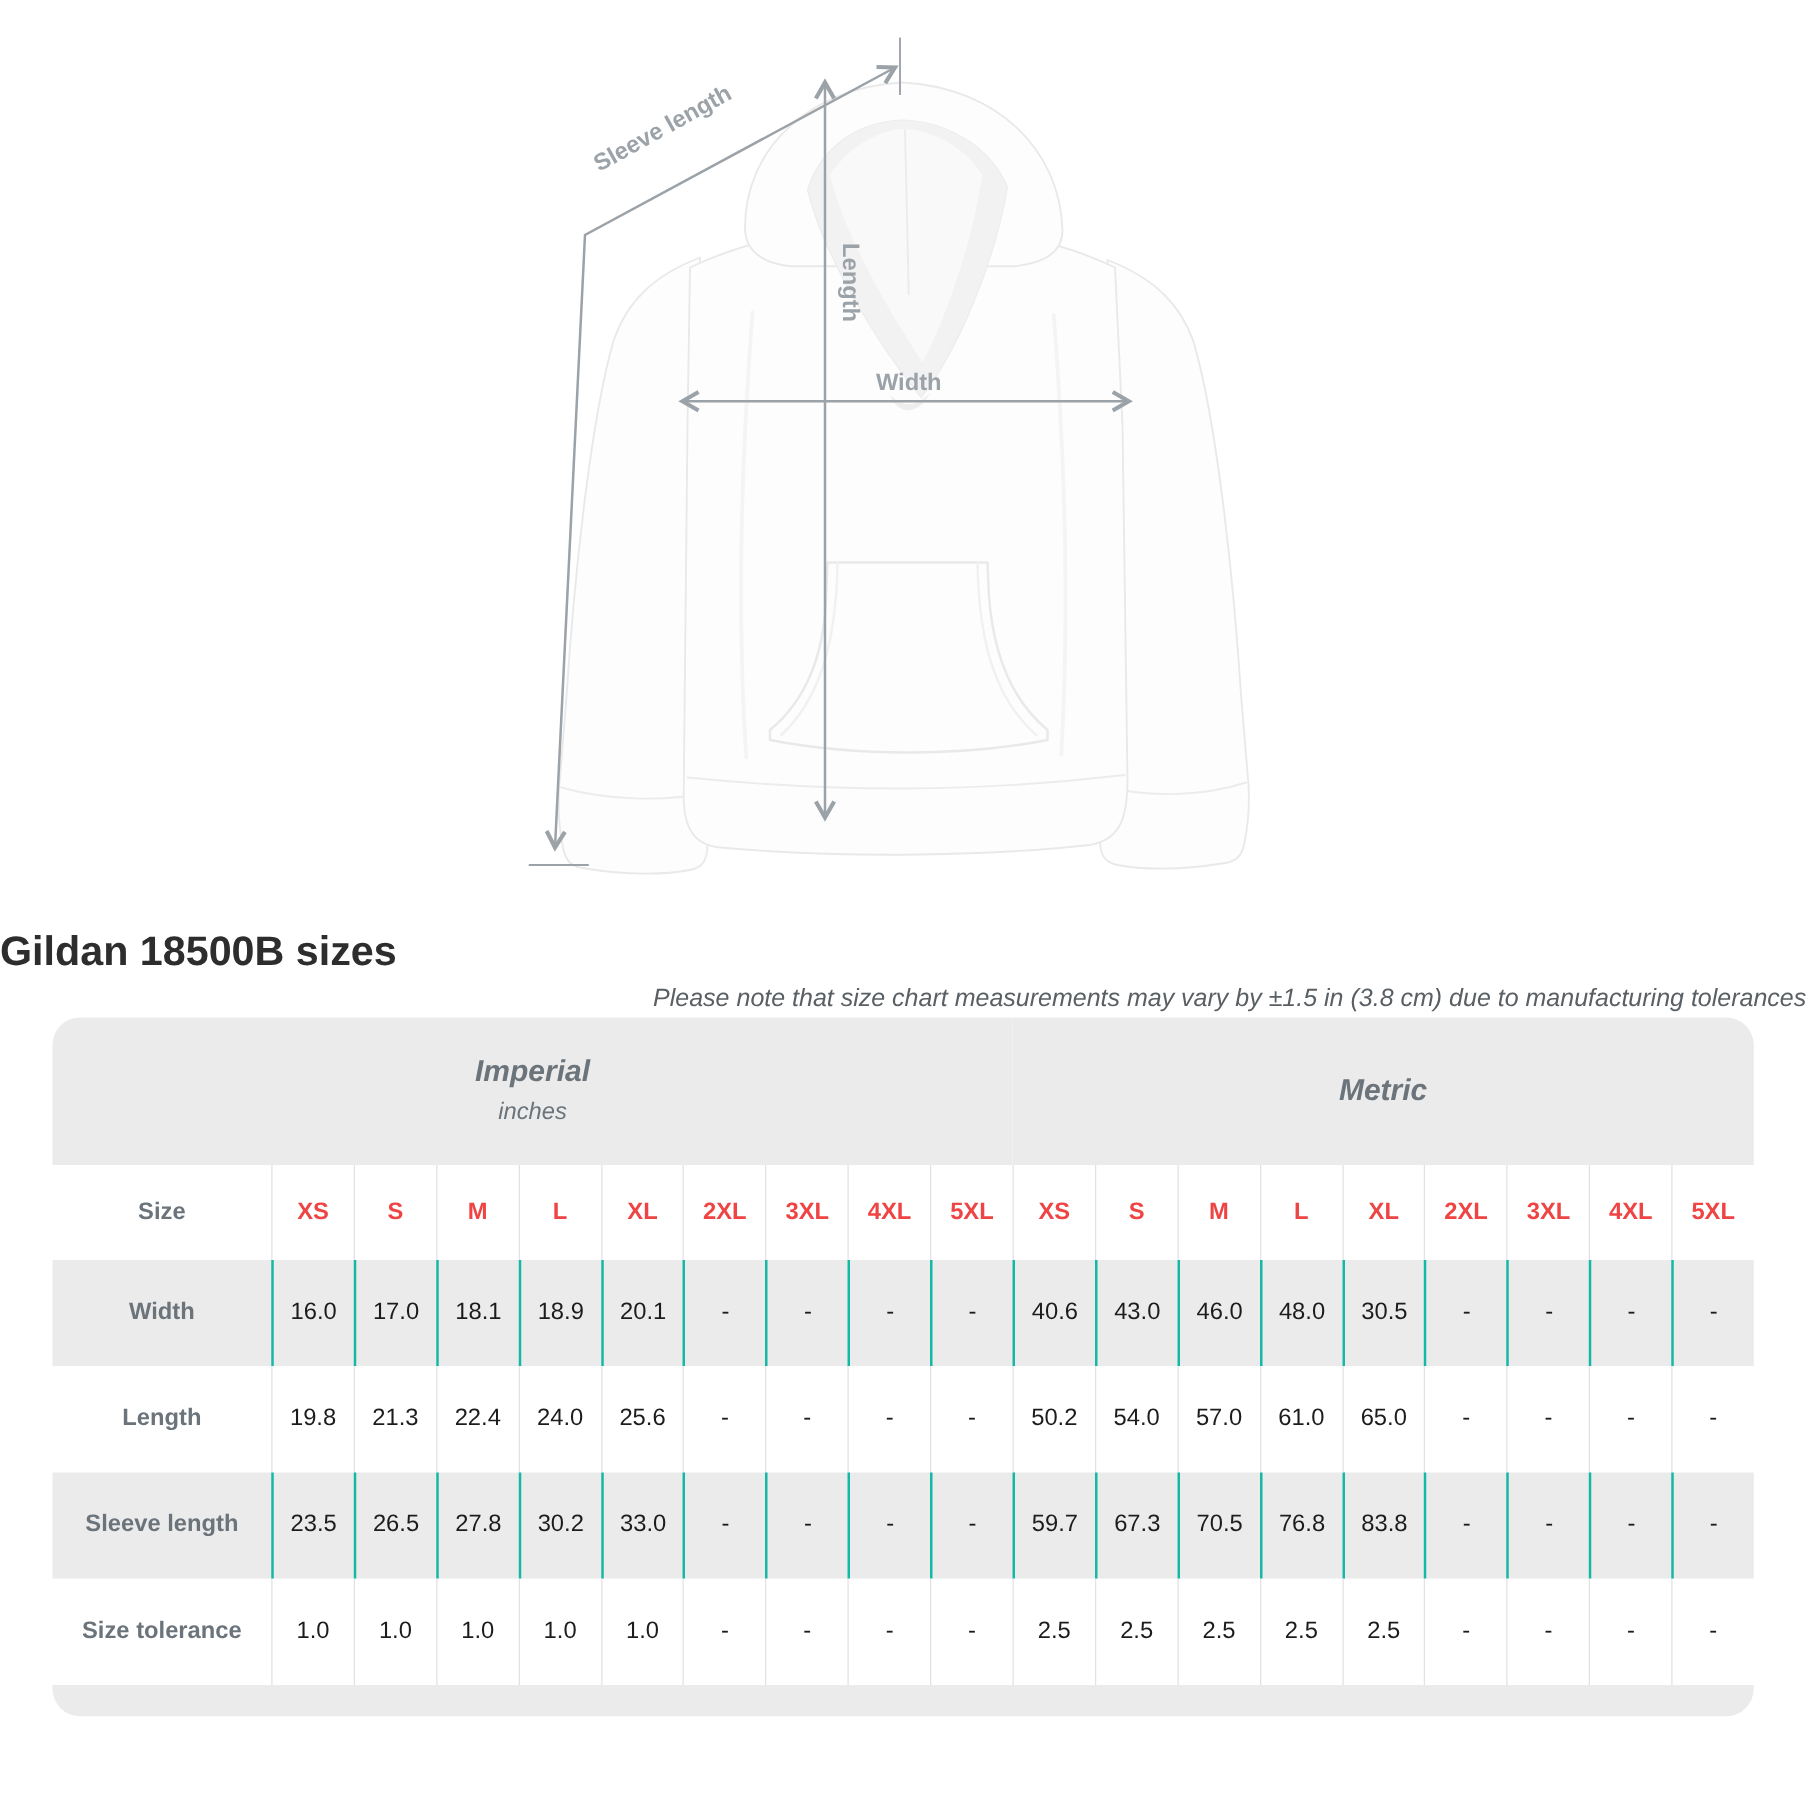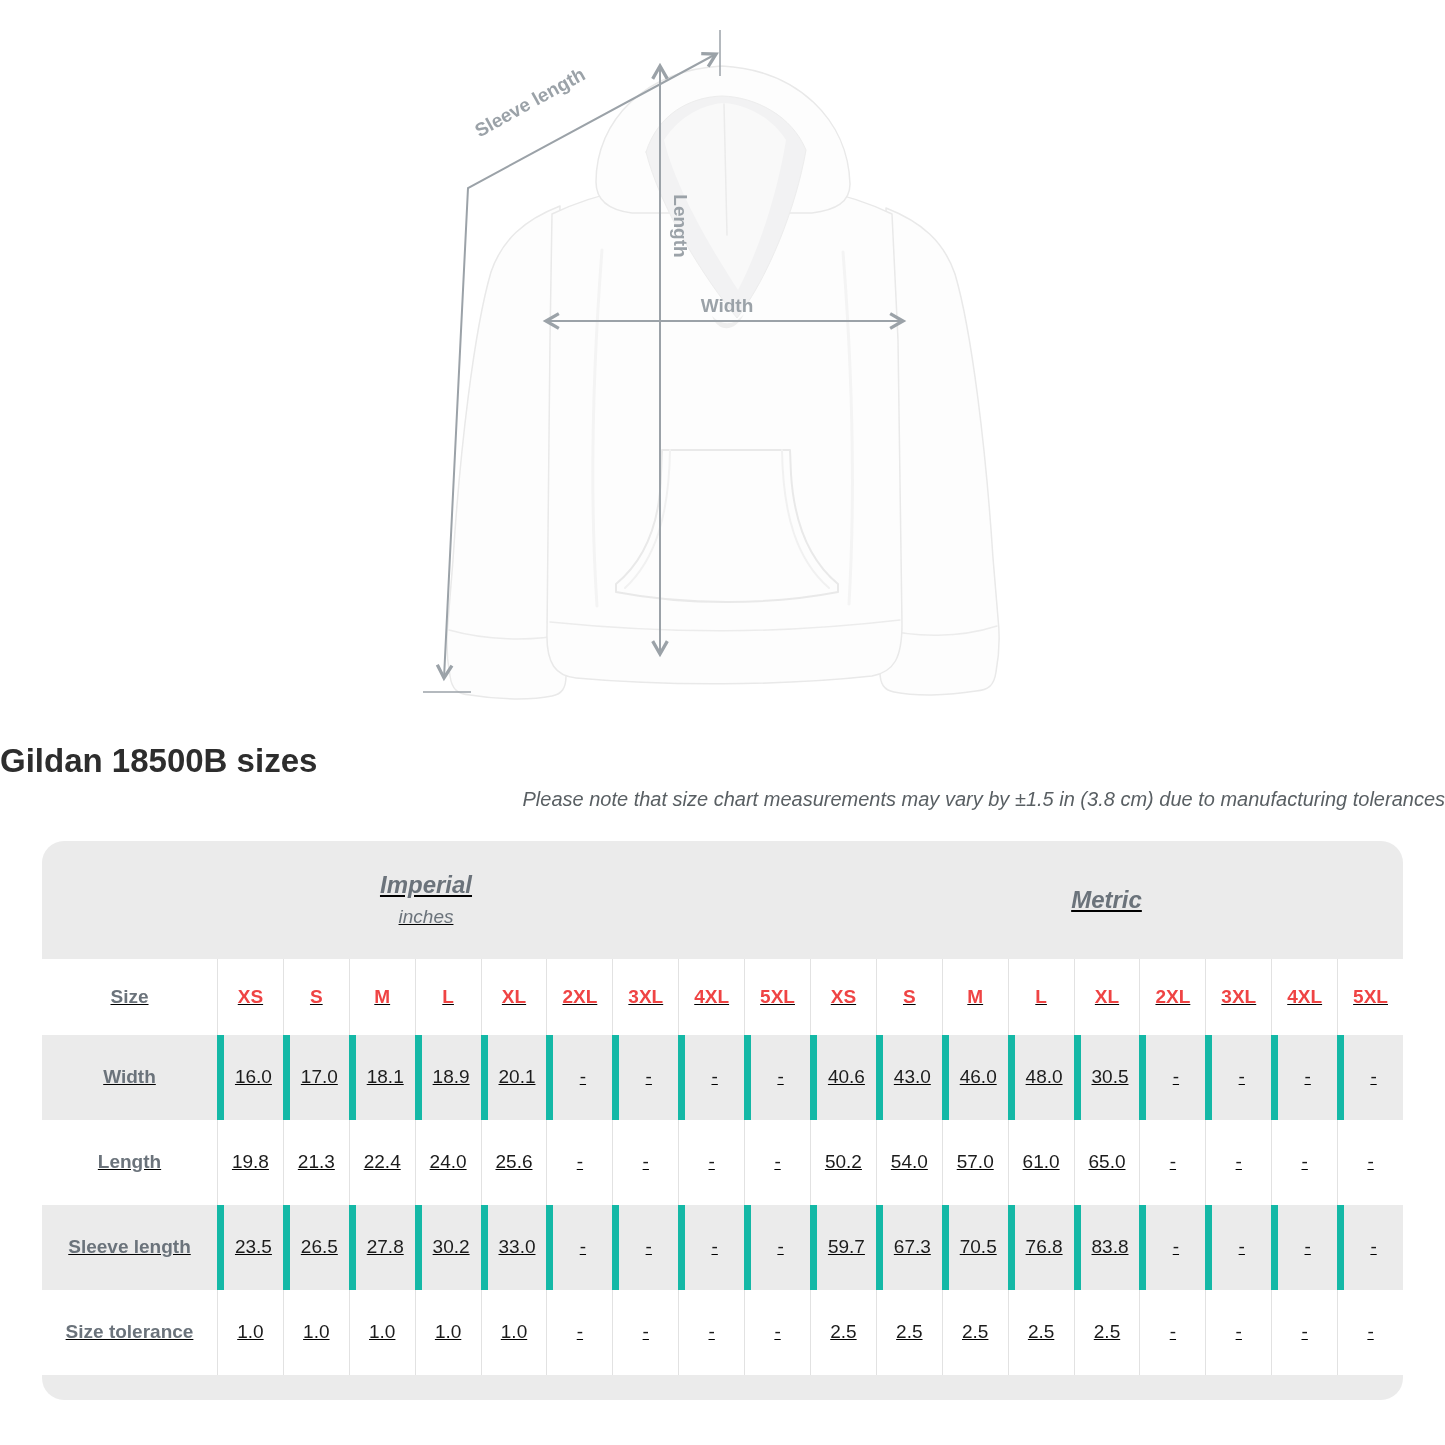--- a/index.html
+++ b/index.html
@@ -14,39 +14,38 @@
     margin:8px 0 0 0;line-height:1.2;
   }
   .size-note{
     text-align:right;font-size:20px;font-style:italic;color:#595f63;
     margin-top:6px;line-height:1.25;
   }
   .table-card{
     display:grid;
     grid-template-columns:175px repeat(18, 1fr);
     width:1361px;
-    margin:29px auto 0 auto;
-    text-decoration:underline;
+    margin:2px auto 0 auto;
   }
   .hdr{
     height:118px;background:#ebebeb;
     display:flex;flex-direction:column;justify-content:center;
     text-align:center;gap:7px;
   }
   .hdr-imperial{grid-column:1 / span 10;border-top-left-radius:22px;}
   .hdr-metric{grid-column:11 / span 9;border-top-right-radius:22px;gap:16px;}
   .hdr-label{font-size:24px;font-weight:bold;font-style:italic;color:#6b737b;}
   .hdr-sub{font-size:19px;font-style:italic;color:#6b737b;}
   .cell{display:flex;align-items:center;justify-content:center;}
   .size-row{height:76px;font-size:19px;font-weight:bold;color:#ef4444;background:#ffffff;}
   .data-row{height:85px;font-size:19px;color:#1c1c1c;background:#ffffff;}
   .label-cell{font-weight:bold;color:#6b737b;}
   .gray{background:#ebebeb;}
   .sep-light{border-left:1px solid #e2e2e2;}
-  .sep-white{border-left:7px solid #14b8a6;}
+  .sep-white{border-left:2px solid #14b8a6;}
   .tfoot{grid-column:1 / -1;height:25px;background:#ebebeb;border-radius:0 0 22px 22px;}
 </style>
 </head>
 <body>
 
 <div class="figure">
   <svg width="1445" height="733" viewBox="0 0 1445 733">
     <defs>
       <marker id="ah" viewBox="0 0 12 12" refX="9" refY="6" markerWidth="11" markerHeight="11" orient="auto-start-reverse">
         <path d="M2,2 L9,6 L2,10" fill="none" stroke="#9ba2a8" stroke-width="1.8"></path>

